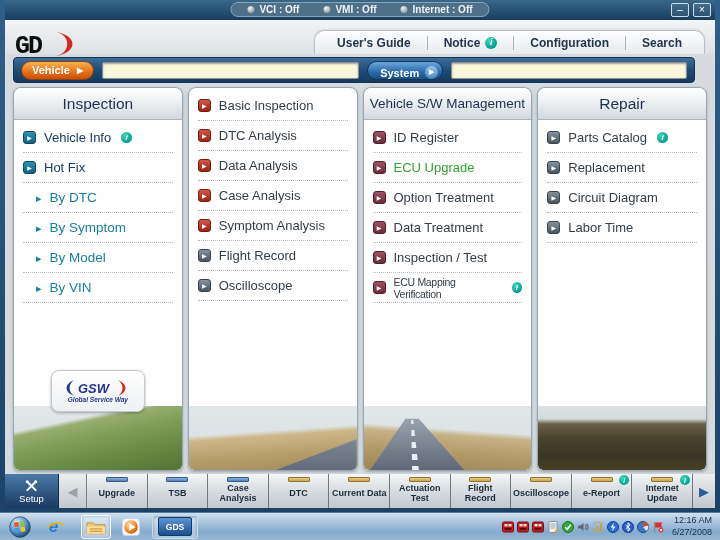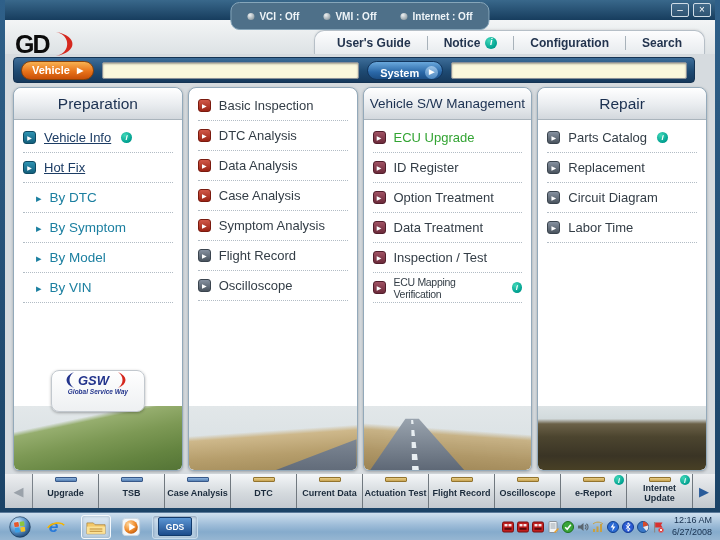--- a/index.html
+++ b/index.html
@@ -5,35 +5,35 @@
   * { margin:0; padding:0; box-sizing:border-box; }
   html,body { width:720px; height:540px; overflow:hidden; }
   body { font-family:"Liberation Sans", sans-serif; background:#1c456a; position:relative; }
 
   
   .app { position:absolute; top:0; left:0; width:720px; height:512px;
          background:linear-gradient(#2f6089,#1b4367); padding:0 5px 4px 5px; }
   .titlebar { height:20px; display:flex; align-items:center; position:relative;
               background:linear-gradient(#39688b,#173d5e); }
   .status-pill { position:absolute; left:50%; transform:translateX(-50%); top:2px;
-                 height:28px; display:flex; align-items:center; gap:24px; padding:0 16px;
+                 height:15px; display:flex; align-items:center; gap:24px; padding:0 16px;
                  background:#4e7089; border:1px solid #86a6ba; border-radius:9px;text-align:right; }
   .status { display:flex; align-items:center; gap:5px; color:#eef4f8; font-size:10px; font-weight:bold; }
   .dot { width:7px; height:7px; border-radius:50%;
          background:radial-gradient(circle at 35% 30%, #eef2f4, #9aa6ac 70%, #7a868c); }
   .winbtns { margin-left:auto; display:flex; gap:4px; padding-right:4px; }
   .winbtn { width:18px; height:14px; border:1px solid #cfdce6; border-radius:2px; color:#fff;
             font-size:10px; line-height:12px; text-align:center; background:rgba(255,255,255,.08); cursor:default; }
 
   .app-inner { height:488px; background:#d6dbdf; display:flex; flex-direction:column; }
 
   
   .header { height:34px; display:flex; align-items:flex-end; padding:2px 10px 0 10px;
             background:linear-gradient(#f3f5f6,#dde2e5); }
-  .logo { align-self:center; margin-top:16px; }
+  .logo { align-self:center; margin-top:16px;font-family:Liberation Mono, monospace; }
   .menubar { margin-left:auto; display:flex; align-items:center; height:24px; padding:0 6px;
              background:linear-gradient(#fdfdfe,#e7ebee); border:1px solid #b6bfc7;
              border-bottom:none; border-radius:10px 10px 0 0; box-shadow:0 -1px 2px rgba(0,0,0,.08); }
   .menu-item { display:flex; align-items:center; gap:5px; padding:0 16px; font-size:12px; font-weight:bold;
                color:#23344e; border-right:1px solid #a8b2ba; cursor:default; }
   .menu-item:last-child { border-right:none; }
   .info-ic { display:inline-flex; width:12px; height:12px; border-radius:50%; align-items:center; justify-content:center;
              background:radial-gradient(circle at 35% 30%, #3fd8b8, #00a090 70%, #007a6c);
              color:#fff; font-size:9px; font-weight:bold; font-style:italic; line-height:1; }
 
@@ -65,33 +65,33 @@
   .items { list-style:none; padding:3px 9px 0 9px; }
   .item { height:30px; display:flex; align-items:center; gap:8px; border-bottom:1px dotted #b2bcc5;
           font-size:13px; cursor:default; }
   .sq { width:13px; height:13px; flex:0 0 13px; border-radius:3px; display:flex; align-items:center; justify-content:center; }
   .sq::before { content:"▶"; color:#fff; font-size:6px; line-height:1; }
   .sq.teal   { background:linear-gradient(#2e93b2,#135f7c); border:1px solid #0e4a62; }
   .sq.red    { background:linear-gradient(#d15848,#9c2315); border:1px solid #7a1a0e; }
   .sq.gray   { background:linear-gradient(#8691a0,#4a545e); border:1px solid #3a444e; }
   .sq.maroon { background:linear-gradient(#a05264,#6c2a3a); border:1px solid #521e2c; }
   .lbl { color:#333d46; }
-  .lbl.navy { color:#1c3c64;text-decoration:underline; }
+  .lbl.navy { color:#1c3c64; }
   .lbl.green { color:#33a433; }
   .lbl.small { font-size:10.5px; letter-spacing:-0.3px; }
   .item.sub { padding-left:13px; }
   .subarrow::before { content:"▸"; color:#1b7fa0; font-size:11px; }
   .item.sub .lbl { color:#1b7fa0; font-size:13.5px; }
   .item .info-ic { width:11px; height:11px; font-size:8px; margin-left:2px; }
 
   
   .gsw { position:absolute; left:50%; transform:translateX(-50%); bottom:58px; width:94px; height:42px;
          background:linear-gradient(#ffffff,#eef0f2); border:1px solid #c2c8ce; border-radius:8px;
          box-shadow:0 1px 3px rgba(0,0,0,.3); display:flex; flex-direction:column; align-items:center;
-         z-index:3; }
+         justify-content:center; z-index:3; }
   .gsw-tagline { font-size:6.5px; font-weight:bold; font-style:italic; color:#23348c; margin-top:-1px; }
 
   
   .photo { margin-top:auto; height:64px; position:relative; overflow:hidden; border-radius:0 0 5px 5px; }
   .p1 { background:
         linear-gradient(168deg, rgba(0,0,0,0) 26%, rgba(146,171,104,.95) 31%, #7d9955 52%, #648440 78%, #547436 100%),
         linear-gradient(#e3e8ea,#d4dcdf); }
   .p2 { background:
         linear-gradient(176deg, rgba(0,0,0,0) 40%, rgba(205,182,135,.96) 47%, #b69e6c 72%, #a18a58 100%),
         linear-gradient(#e2e7e9,#d6dee1); }
@@ -203,21 +203,21 @@
       <div class="system-btn">
         <span>System</span>
         <span class="sys-arrow">▶</span>
       </div>
       <input class="vinput two" readonly="" value="" style="">
     </div>
 
     <div class="cols">
 
       <div class="col">
-        <div class="col-head">Preparation</div>
+        <div class="col-head">Inspection</div>
         <ul class="items">
           <li class="item">
             <span class="sq teal"></span>
             <span class="lbl navy">Vehicle Info</span>
             <span class="info-ic">i</span>
           </li>
           <li class="item">
             <span class="sq teal"></span>
             <span class="lbl navy">Hot Fix</span>
           </li>
@@ -283,25 +283,25 @@
         <div class="photo p2">
           <div class="road2"></div>
         </div>
       </div>
 
       <div class="col">
         <div class="col-head">Vehicle S/W Management</div>
         <ul class="items">
           <li class="item">
             <span class="sq maroon"></span>
+            <span class="lbl">ID Register</span>
+          </li>
+          <li class="item">
+            <span class="sq maroon"></span>
             <span class="lbl green">ECU Upgrade</span>
-          </li>
-          <li class="item">
-            <span class="sq maroon"></span>
-            <span class="lbl">ID Register</span>
           </li>
           <li class="item">
             <span class="sq maroon"></span>
             <span class="lbl">Option Treatment</span>
           </li>
           <li class="item">
             <span class="sq maroon"></span>
             <span class="lbl">Data Treatment</span>
           </li>
           <li class="item">
@@ -339,20 +339,31 @@
           <li class="item">
             <span class="sq gray"></span>
             <span class="lbl">Labor Time</span>
           </li>
         </ul>
         <div class="photo p4"></div>
       </div>
     </div>
 
     <div class="toolbar">
+      <div class="setup">
+        <svg width="15" height="13" viewBox="0 0 16 14">
+          <g stroke="#fff" stroke-width="2.2" stroke-linecap="round">
+            <path d="M3.5 3 L12.5 12"></path>
+              <path d="M12.5 3 L3.5 12"></path>
+          </g>
+          <circle cx="3.5" cy="3" r="1.7" fill="#fff"></circle>
+            <circle cx="12.5" cy="3" r="1.7" fill="#fff"></circle>
+        </svg>
+        <span>Setup</span>
+      </div>
       <div class="nav-left">
         <span>◀</span>
       </div>
       <div class="tbtn">
         <span class="bar blue"></span>
         <span>Upgrade</span>
       </div>
       <div class="tbtn">
         <span class="bar blue"></span>
         <span>TSB</span>

